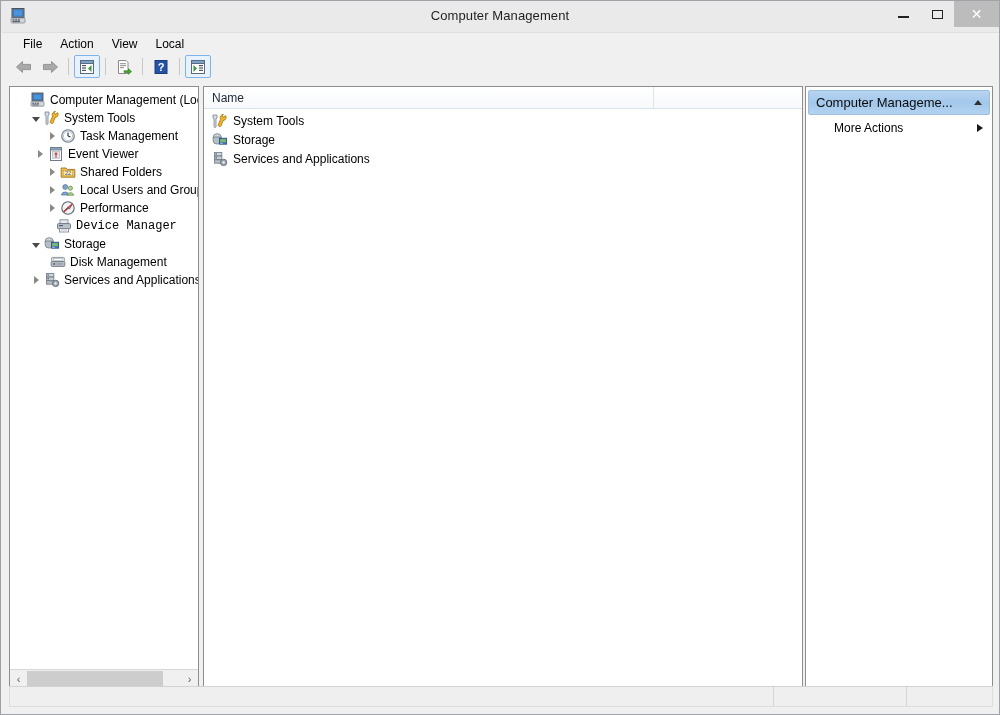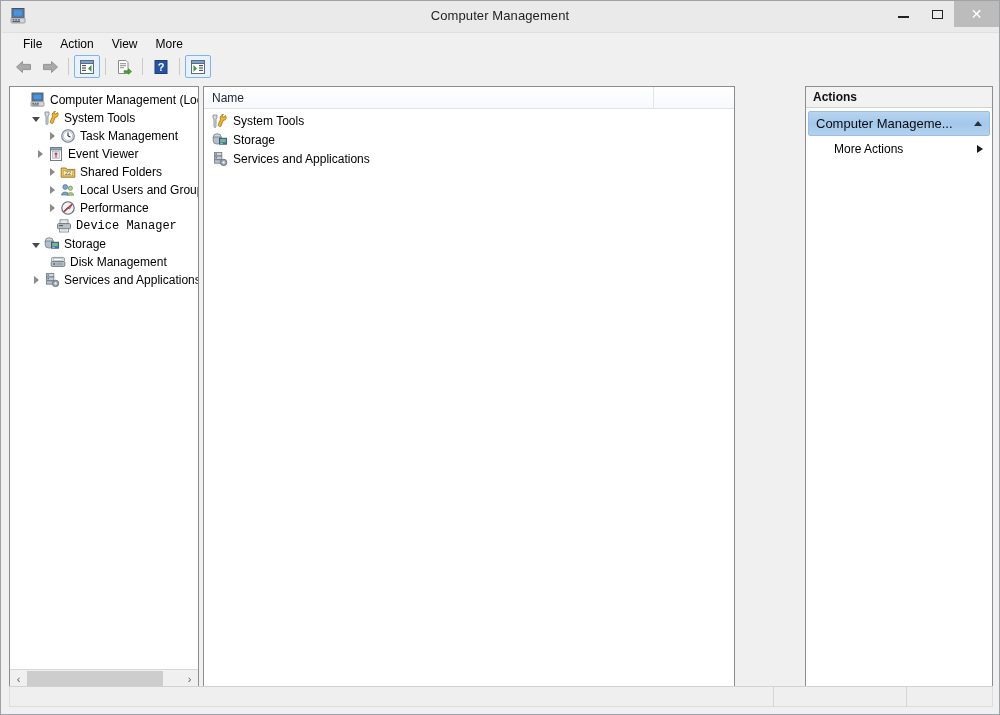--- a/index.html
+++ b/index.html
@@ -216,21 +216,21 @@
     position: absolute;
     left: 0; top: 1px;
     width: 136px;
     height: 15px;
     background: #cdcdcd;
   }
 
   .list-panel {
     position: absolute;
     left: 202px; top: 85px;
-    width: 532px;
+    width: 600px;
     height: 602px;
     background: #ffffff;
     border: 1px solid #8d8d8d;
     box-sizing: border-box;
     overflow: hidden;
   }
   .col-header {
     position: relative;
     height: 22px;
     background: linear-gradient(to bottom, #ffffff 0%, #f7f9fb 100%);
@@ -391,21 +391,21 @@
       <div class="win-btn close">
         <span class="glyph-close">✕</span>
       </div>
     </div>
   </div>
 
   <div class="menubar">
     <div class="menu-item">File</div>
     <div class="menu-item">Action</div>
     <div class="menu-item">View</div>
-    <div class="menu-item">More</div>
+    <div class="menu-item">Local</div>
   </div>
 
   <div class="toolbar">
     <div class="tb-btn">
       <svg width="18" height="16" viewBox="0 0 18 16">
         <path d="M7.5 2.5 L1.5 8 L7.5 13.5 L7.5 10.6 L15.5 10.6 L15.5 5.4 L7.5 5.4 Z" fill="#a9a9a9" stroke="#8d8d8d" stroke-width="0.9" stroke-linejoin="round"></path>
       </svg>
     </div>
     <div class="tb-btn">
       <svg width="18" height="16" viewBox="0 0 18 16">
@@ -677,21 +677,20 @@
             <circle cx="11.6" cy="11.4" r="1.2" fill="#eef1f4"></circle>
           </svg>
         </span>
         <span>Services and Applications</span>
       </div>
 
     </div>
   </div>
 
   <div class="actions-panel">
-    <div class="actions-header">Actions</div>
     <div class="actions-sel">
       <span class="asel-label">Computer Manageme...</span>
       <span class="caret-up"></span>
     </div>
     <div class="actions-item">
       <span class="ai-label">More Actions</span>
       <span class="caret-right"></span>
     </div>
   </div>
 

